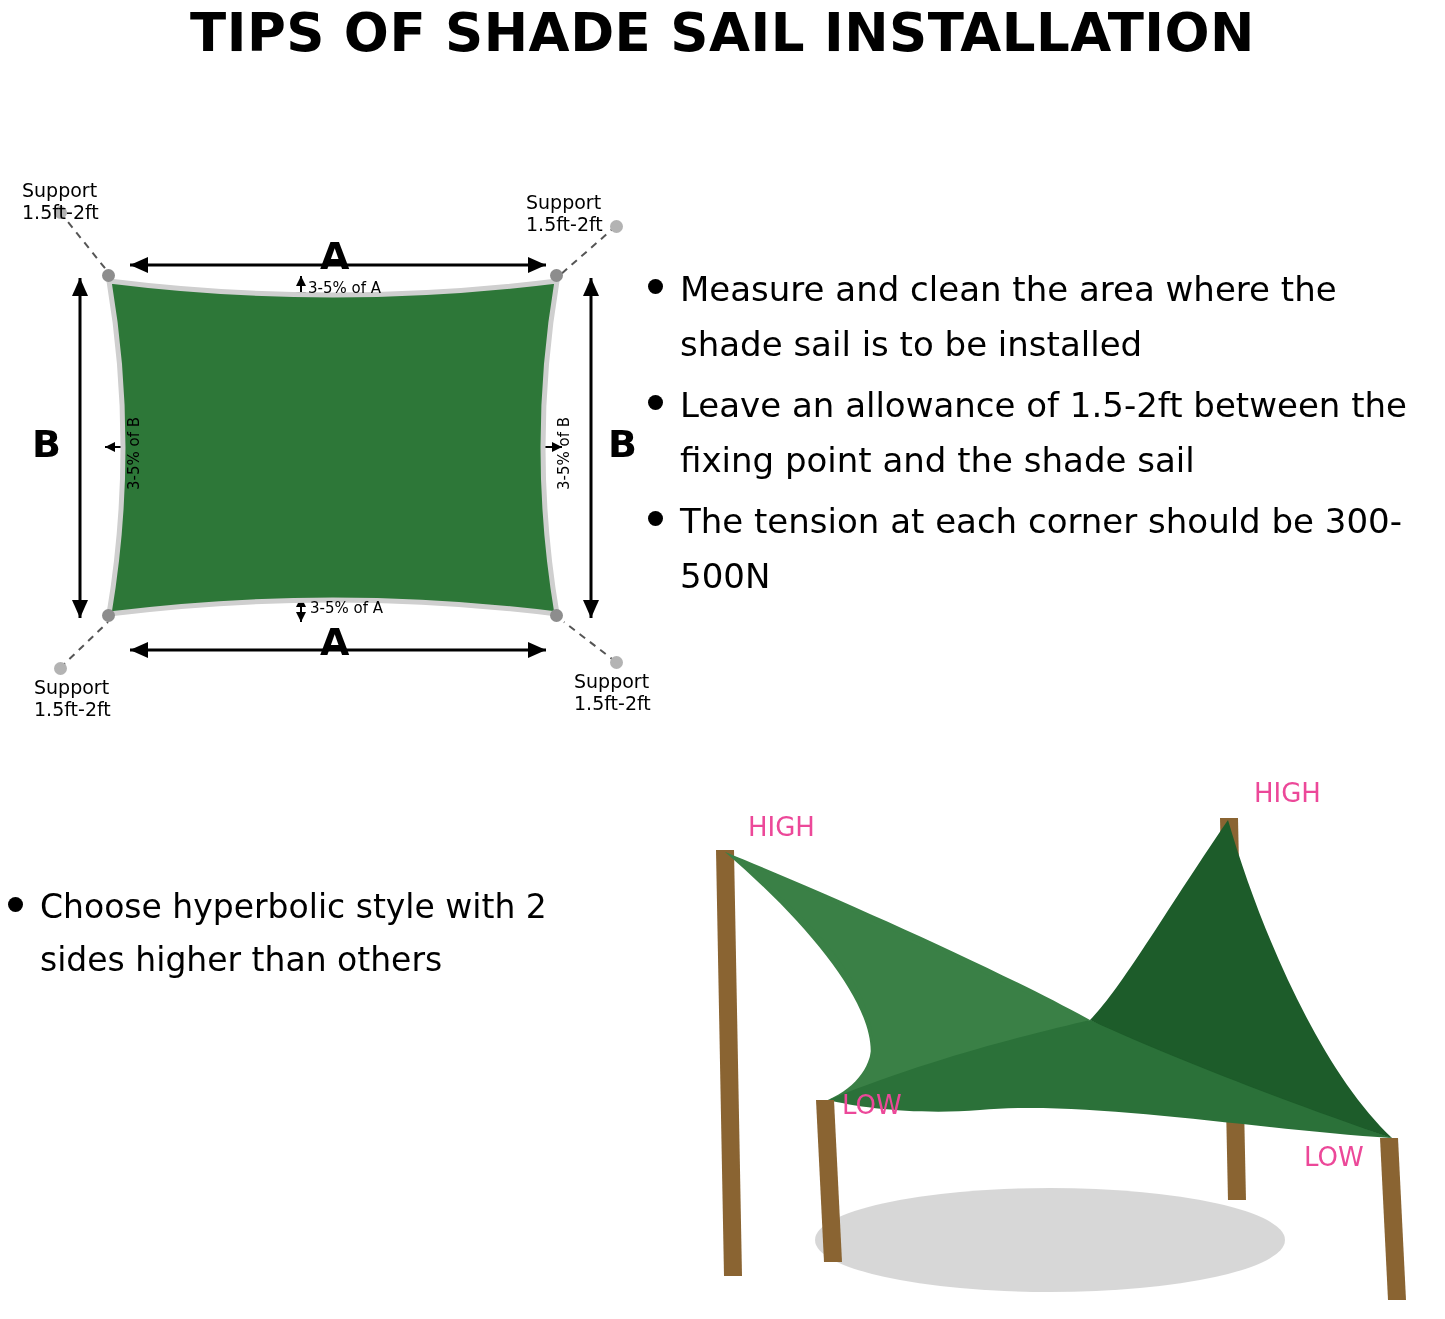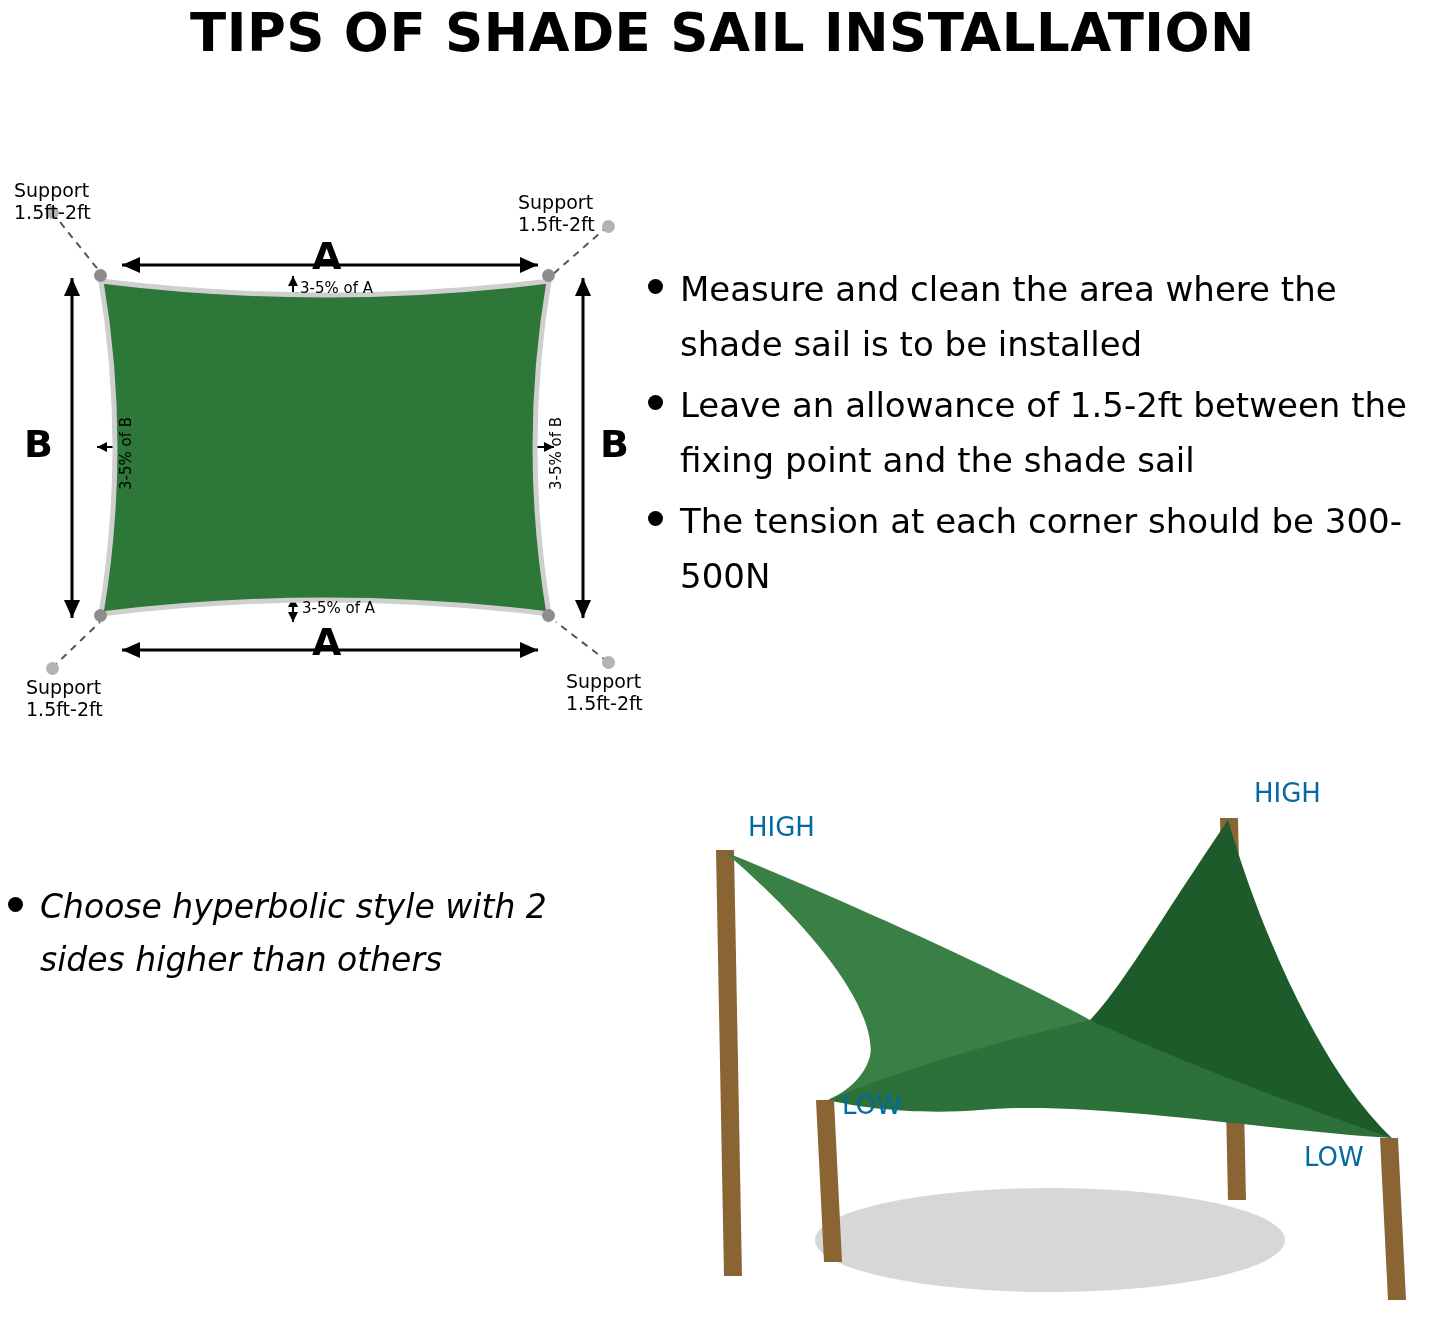--- a/index.html
+++ b/index.html
@@ -32,21 +32,21 @@
     font-weight: bold;
     font-size: 53px;
     letter-spacing: 0.5px;
     color: #000;
     white-space: nowrap;
   }
 
   
   .diagram1 {
     position: absolute;
-    left: 0px;
+    left: 8px;
     top: 150px;
     width: 660px;
     height: 580px;
   }
   .sail-rect {
     position: absolute;
     left: 95px;
     top: 125px;
     width: 460px;
     height: 345px;
@@ -114,36 +114,36 @@
   #bullets-top {
     left: 648px;
     top: 262px;
     width: 800px;
   }
   #bullets-bottom {
     left: 8px;
     top: 880px;
     width: 620px;
   }
-  #bullets-bottom .bullet-text { font-size: 33px; font-style: italic; }
+  #bullets-bottom .bullet-text { font-size: 33px; }
 
   
   .diagram2 {
     position: absolute;
     left: 620px;
     top: 770px;
     width: 825px;
     height: 549px;
   }
   .diagram2 svg { display: block; }
 
   .hl-label {
     position: absolute;
     font-size: 26px;
-    color: #0369a1;
+    color: #ec4899;
     white-space: nowrap;
   }
 </style>
 </head>
 <body>
 
 <div class="page">
 
   <div class="title">TIPS OF SHADE SAIL INSTALLATION</div>
 

